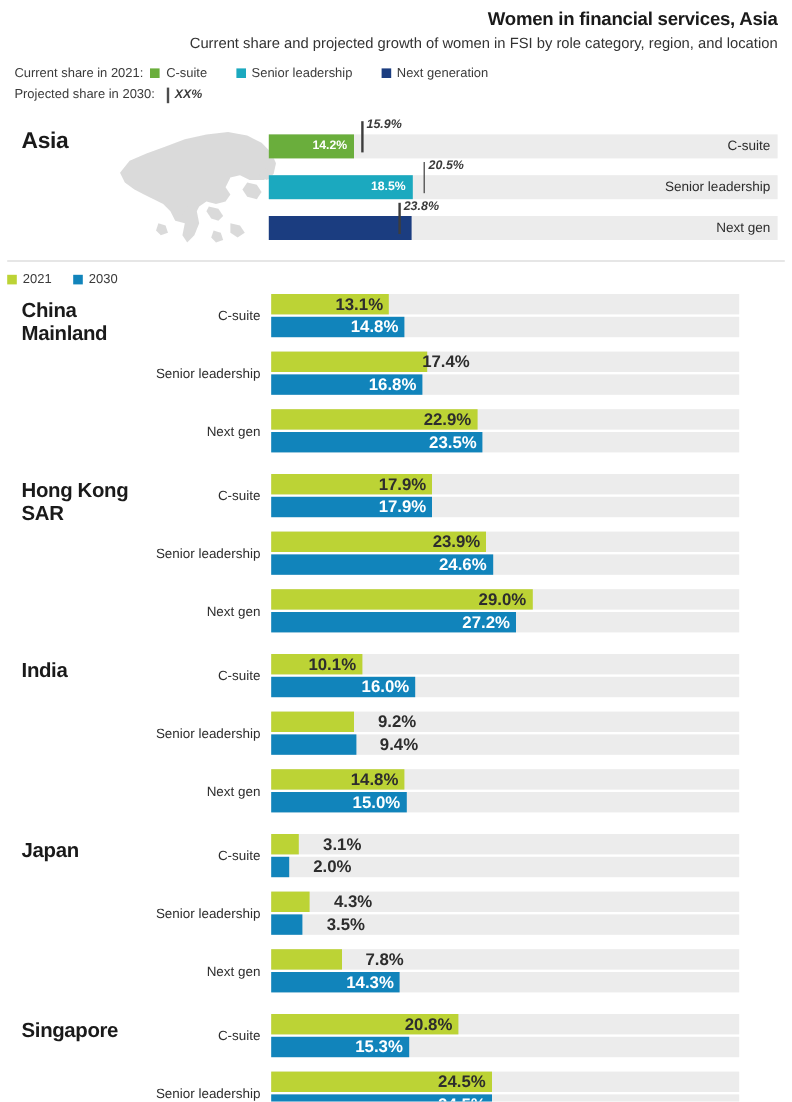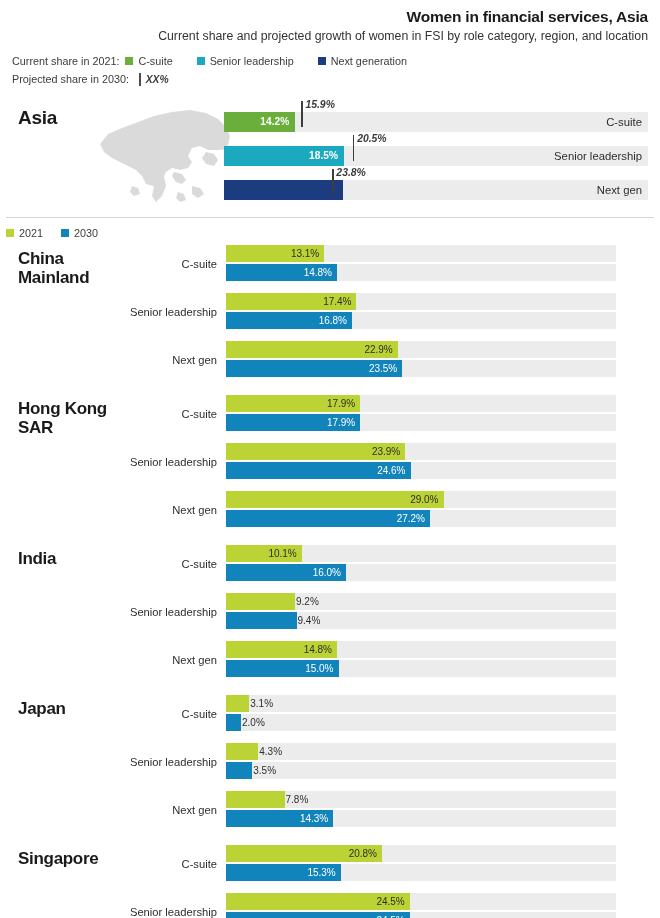--- a/index.html
+++ b/index.html
@@ -89,25 +89,25 @@
     position:absolute; right:100%; top:0; height:38px; line-height:38px;
     padding-right:9px; font-size:11.2px; color:#2d2d2d; white-space:nowrap;
   }
   .bar-row { position:relative; height:17px; margin-bottom:2px; }
   .track { position:absolute; left:0; right:0; top:0; height:17px; background:#ececec; }
   .fill  { position:absolute; left:0; top:0; height:17px; }
   .fill.y2021 { background:#bcd335; }
   .fill.y2030 { background:#1184bb; }
   .vlab {
     position:absolute; top:0; height:17px; line-height:17px;
-    font-size:10px; font-weight:normal; white-space:nowrap;
+    font-size:14px; font-weight:bold; white-space:nowrap;
   }
   .vlab.inside  { color:#ffffff; text-align:right; left:0; padding-right:5px; }
   .vlab.inside.dark { color:#2d2d2d; }
-  .vlab.outside { color:#2d2d2d; padding-left:1px; }
+  .vlab.outside { color:#2d2d2d; padding-left:20px; }
 </style>
 </head>
 <body>
 
 <div class="hdr">
   <div class="title">Women in financial services, Asia</div>
   <div class="subtitle">Current share and projected growth of women in FSI by role category, region, and location</div>
 
   <div class="legend-top">
     <span class="lab">Current share in 2021:</span>
@@ -214,21 +214,21 @@
             <div class="track"></div>
             <div class="fill y2030" style="width: 28.46%;"></div>
             <div class="vlab inside" style="width: 28.46%;">14.8%</div>
           </div>
         </div>
         <div class="grp">
           <div class="grp-label">Senior leadership</div>
           <div class="bar-row">
             <div class="track"></div>
             <div class="fill y2021" style="width: 33.46%;"></div>
-            <div class="vlab inside dark" style="width: 33.46%;">17.4%</div>
+            <div class="vlab inside dark" style="width: 33.46%; margin-left: 40px;">17.4%</div>
           </div>
           <div class="bar-row">
             <div class="track"></div>
             <div class="fill y2030" style="width: 32.31%;"></div>
             <div class="vlab inside" style="width: 32.31%;">16.8%</div>
           </div>
         </div>
         <div class="grp">
           <div class="grp-label">Next gen</div>
           <div class="bar-row">

